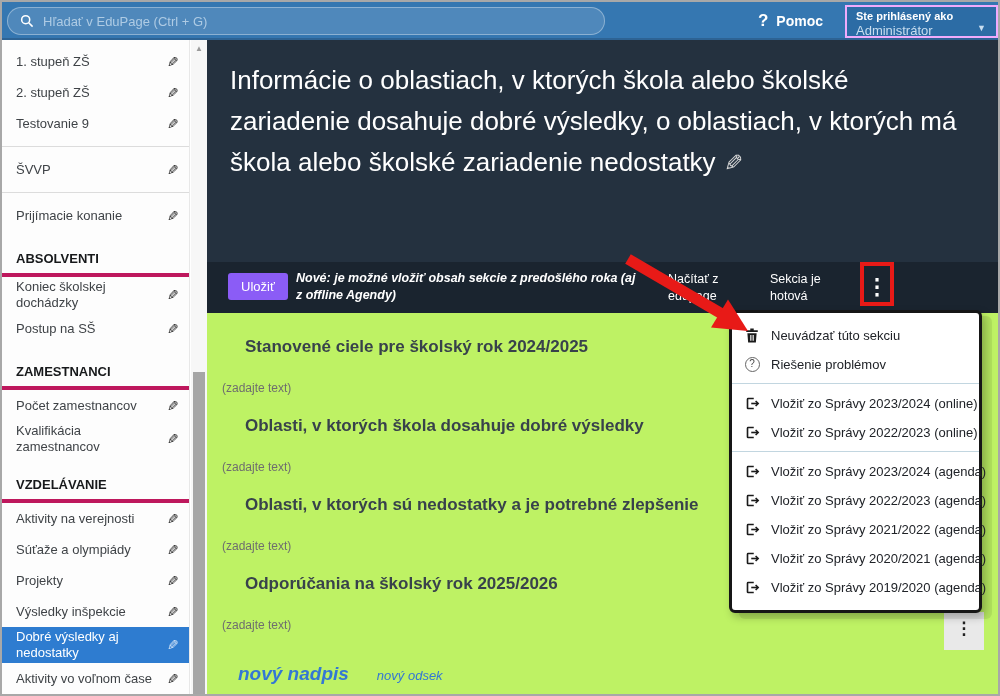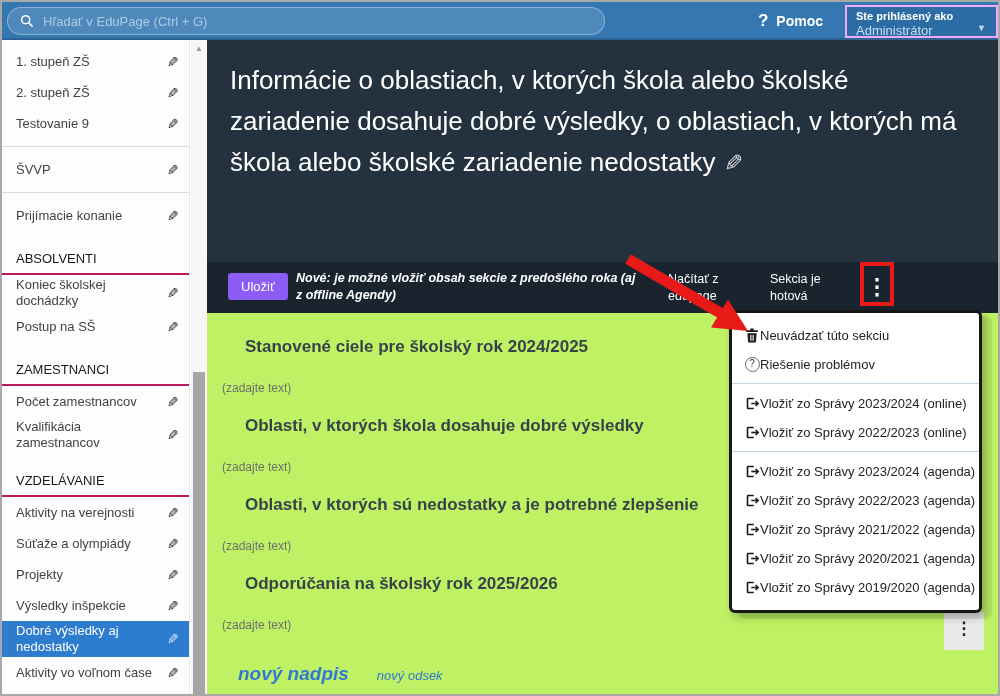--- a/index.html
+++ b/index.html
@@ -31,22 +31,22 @@
 
   
   .sidebar { position:absolute; left:2px; top:40px; width:188px; height:654px;
              background:#fdfdfd; overflow:hidden; padding-top:6px; border-right:1px solid #e8e8e8; }
   .sb-item { display:flex; align-items:center; min-height:31px; padding:2px 10px 2px 14px;
              color:#3f4347; font-size:13px; cursor:pointer; }
   .sb-item .sb-label { flex:1 1 auto; line-height:16px; }
   .pencil-icon { color:#151515; font-size:14px; transform:scaleX(-1); flex:0 0 auto; }
   .sb-item.active { background:#2e7cd0; color:#fff; font-weight:normal; }
   .sb-item.active .pencil-icon { color:#d9e8f9; }
-  .sb-header { margin:20px 0 0 0; padding:0 14px 7px 14px; font-size:13px; font-weight:normal;
-               color:#17191b; border-bottom:2px solid #be185d; }
+  .sb-header { margin:20px 0 0 0; padding:0 14px 7px 14px; font-size:13px; font-weight:bold;
+               color:#17191b; border-bottom:4px solid #be185d; }
   .sb-divider { border-top:1px solid #dcdcdc; margin:7px 0; }
 
   .sb-scroll { position:absolute; left:191px; top:40px; width:16px; height:654px; background:#f7f7f7; }
   .sb-scroll .up-arrow { display:block; text-align:center; color:#9a9a9a; font-size:8px; padding-top:4px; }
   .sb-thumb { position:absolute; left:2px; right:2px; top:332px; bottom:0; background:#a6a6a6; }
 
   
   .main { position:absolute; left:207px; top:40px; width:791px; height:654px; background:#fff; }
   .page-header { position:absolute; left:0; top:0; width:100%; height:222px;
                  background:#24313f; color:#fff; padding:20px 24px 0 23px; }
@@ -73,21 +73,21 @@
   .cs .ph { margin:0 0 20px 15px; font-size:12px; color:#6e6e6e; line-height:15px; cursor:text; }
   .new-links { margin:30px 0 0 31px; display:flex; align-items:baseline; gap:28px; }
   .new-heading { color:#3377d4; font-weight:bold; font-style:italic; font-size:19px; cursor:pointer; }
   .new-paragraph { color:#3377d4; font-style:italic; font-size:13px; cursor:pointer; }
 
   
   .dropdown { position:absolute; left:729px; top:310px; width:253px; z-index:40;
               background:#fff; border:3px solid #161616; border-radius:6px;
               box-shadow:10px 6px 0 rgba(0,0,0,0.07), 3px 4px 8px rgba(0,0,0,0.25);
               padding:8px 0; }
-  .menu-item { display:flex; align-items:center; height:29px; padding:0 12px;
+  .menu-item { display:flex; align-items:center; gap:11px; height:29px; padding:0 12px;
                font-size:13px; color:#202328; cursor:pointer; white-space:nowrap; }
   .menu-icon { width:16px; height:16px; flex:0 0 auto; display:flex; align-items:center; justify-content:center; }
   .q-circle { width:15px; height:15px; border:1.5px solid #666; border-radius:50%; color:#444;
               font-size:10px; line-height:12px; text-align:center; }
   .menu-divider { border-top:1px solid #c2d6e0; margin:4px 0 5px 0; }
 
   
   .corner-kebab { position:absolute; left:944px; top:612px; width:40px; height:38px; background:#e9e9e9;
                   z-index:10; text-align:center; color:#222; font-size:17px; font-weight:bold;
                   line-height:34px; cursor:pointer; }

